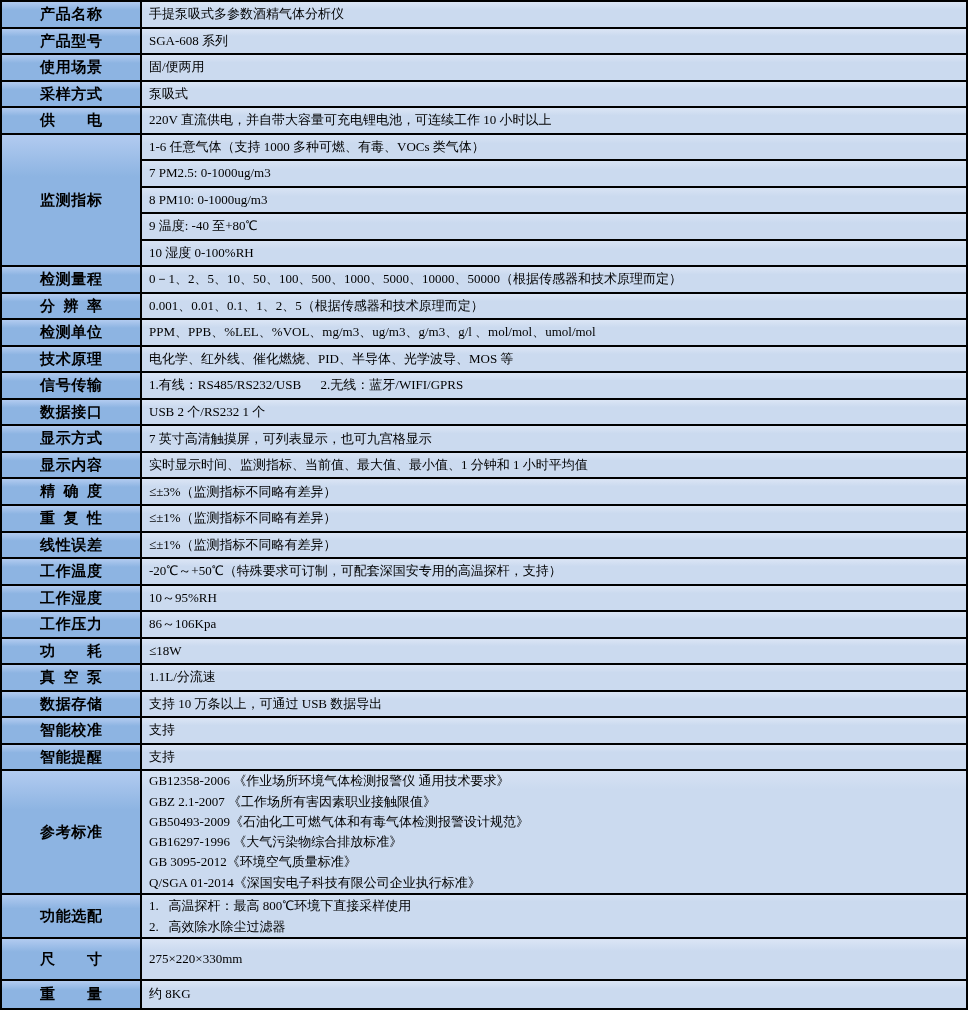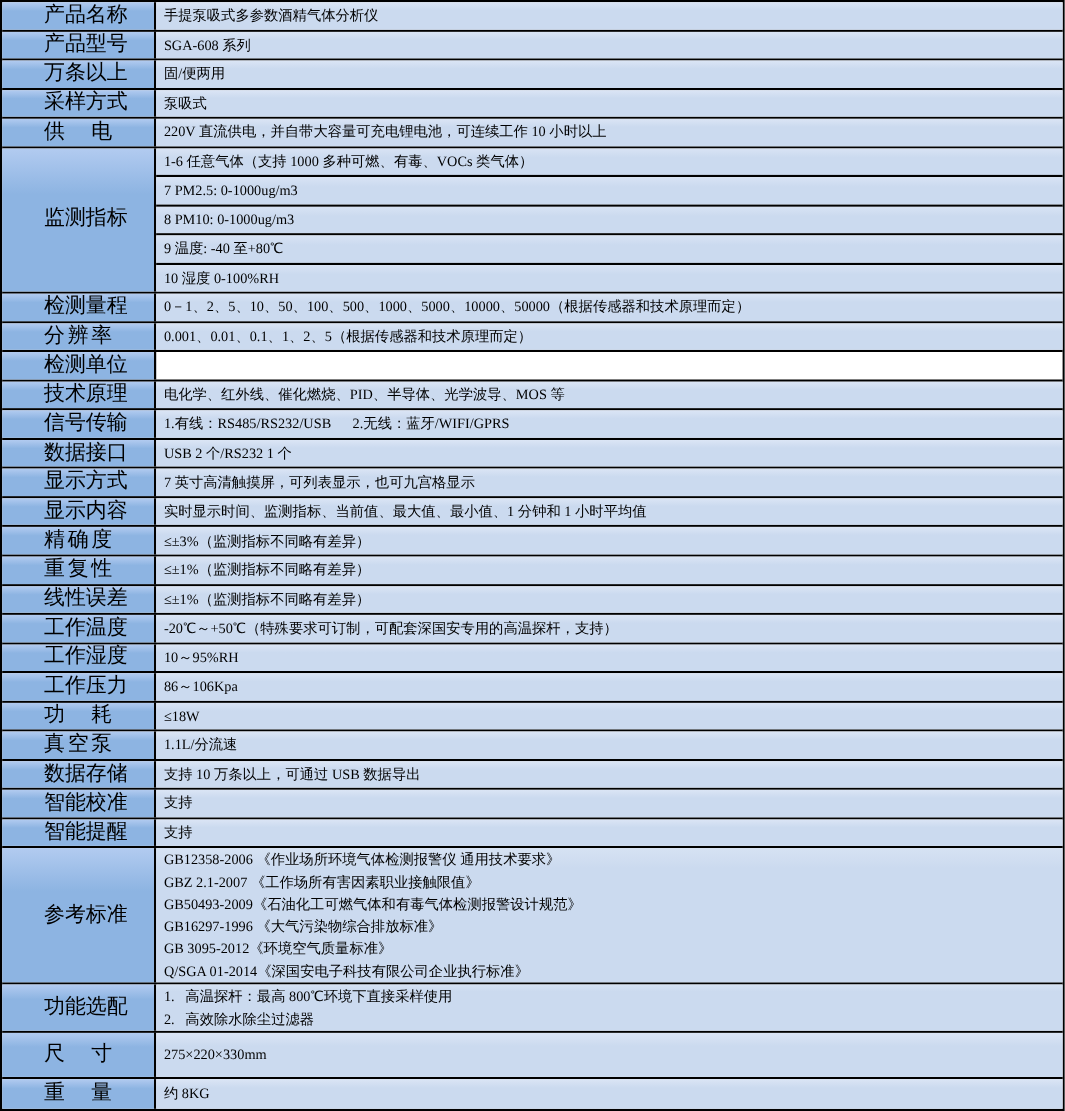--- a/index.html
+++ b/index.html
@@ -19,21 +19,21 @@
   .row.sz{height:43px;}
   .row.wt{height:27px;}
   .label-cell{
     flex:0 0 140px;width:140px;box-sizing:border-box;
     border-right:2px solid #000;
     background:linear-gradient(180deg,#b2cbf0 0%,#8db4e2 32%,#8db4e2 100%);
     display:flex;align-items:center;justify-content:center;
   }
   .label-text{
     display:inline-block;width:62px;
-    font-size:19px;font-weight:normal;line-height:1.1;
+    font-size:15px;font-weight:bold;line-height:1.1;
     text-align:justify;text-align-last:justify;
     -webkit-text-justify:inter-ideograph;text-justify:inter-ideograph;
     white-space:nowrap;
   }
   .value-cell{
     flex:1;box-sizing:border-box;
     background:linear-gradient(180deg,#dbe5f5 0%,#cbdaef 30%,#cbdaef 100%);
     display:flex;align-items:center;
     padding-left:7px;overflow:hidden;
   }
@@ -79,21 +79,21 @@
     <div class="label-cell">
         <span class="label-text">产品型号</span>
       </div>
     <div class="value-cell">
         <span class="vt">SGA-608 系列</span>
       </div>
   </div>
 
   <div class="row h1">
     <div class="label-cell">
-        <span class="label-text">万条以上</span>
+        <span class="label-text">使用场景</span>
       </div>
     <div class="value-cell">
         <span class="vt">固/便两用</span>
       </div>
   </div>
 
   <div class="row h1">
     <div class="label-cell">
         <span class="label-text">采样方式</span>
       </div>
@@ -148,20 +148,23 @@
         <span class="label-text">分辨率</span>
       </div>
     <div class="value-cell">
         <span class="vt">0.001、0.01、0.1、1、2、5（根据传感器和技术原理而定）</span>
       </div>
   </div>
 
   <div class="row h1">
     <div class="label-cell">
         <span class="label-text">检测单位</span>
+      </div>
+    <div class="value-cell">
+        <span class="vt">PPM、PPB、%LEL、%VOL、mg/m3、ug/m3、g/m3、g/l 、mol/mol、umol/mol</span>
       </div>
   </div>
 
   <div class="row h1">
     <div class="label-cell">
         <span class="label-text">技术原理</span>
       </div>
     <div class="value-cell">
         <span class="vt">电化学、红外线、催化燃烧、PID、半导体、光学波导、MOS 等</span>
       </div>

